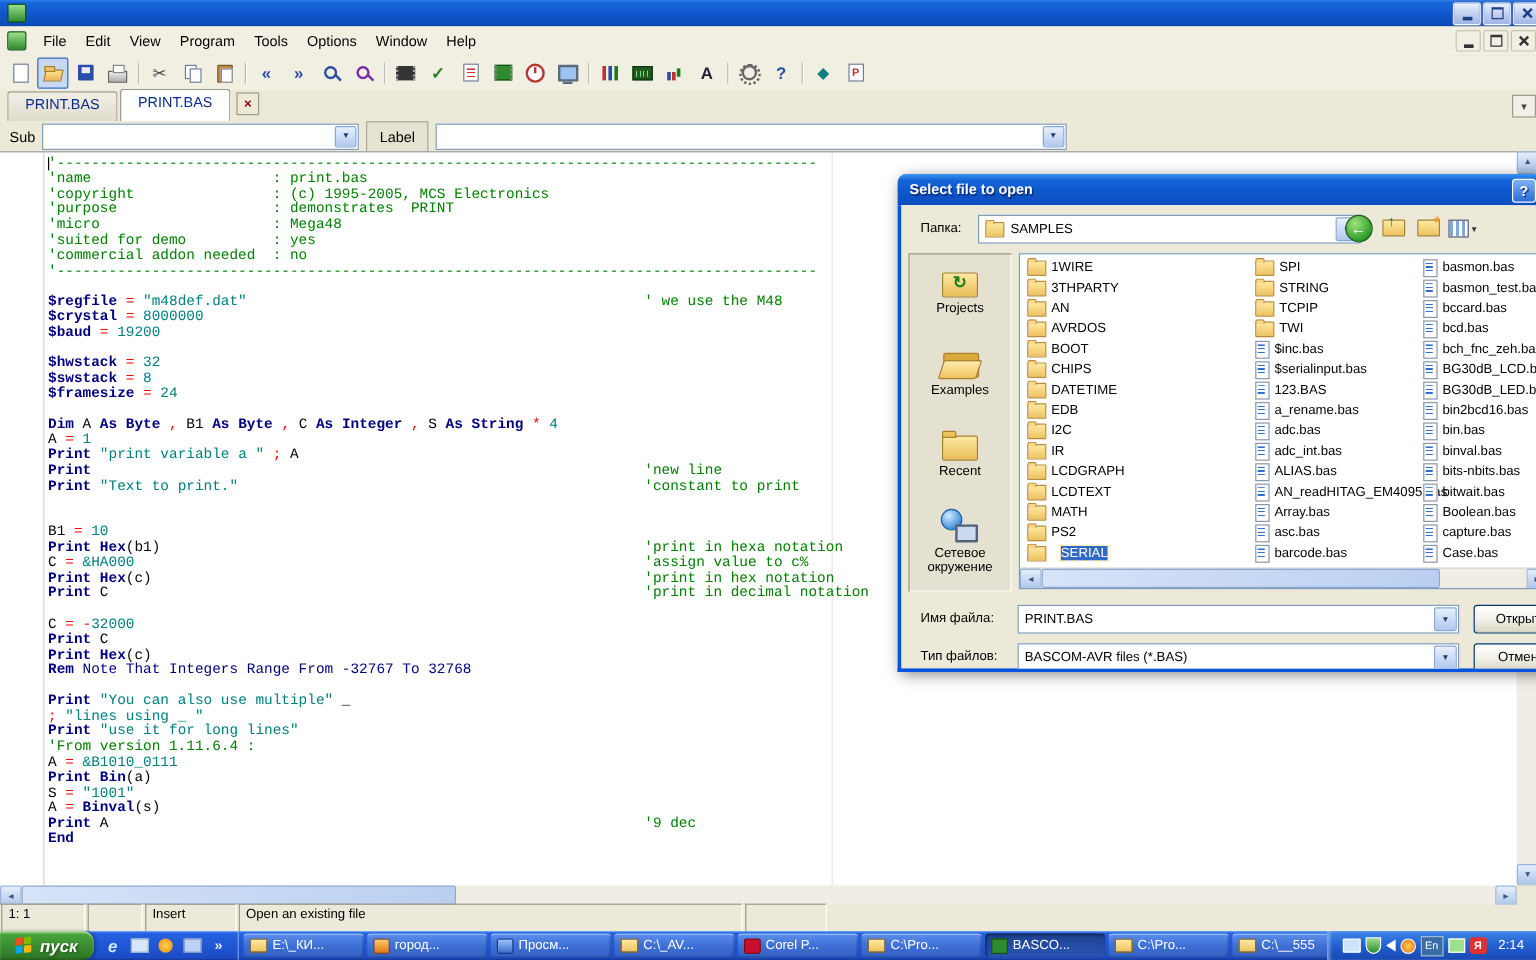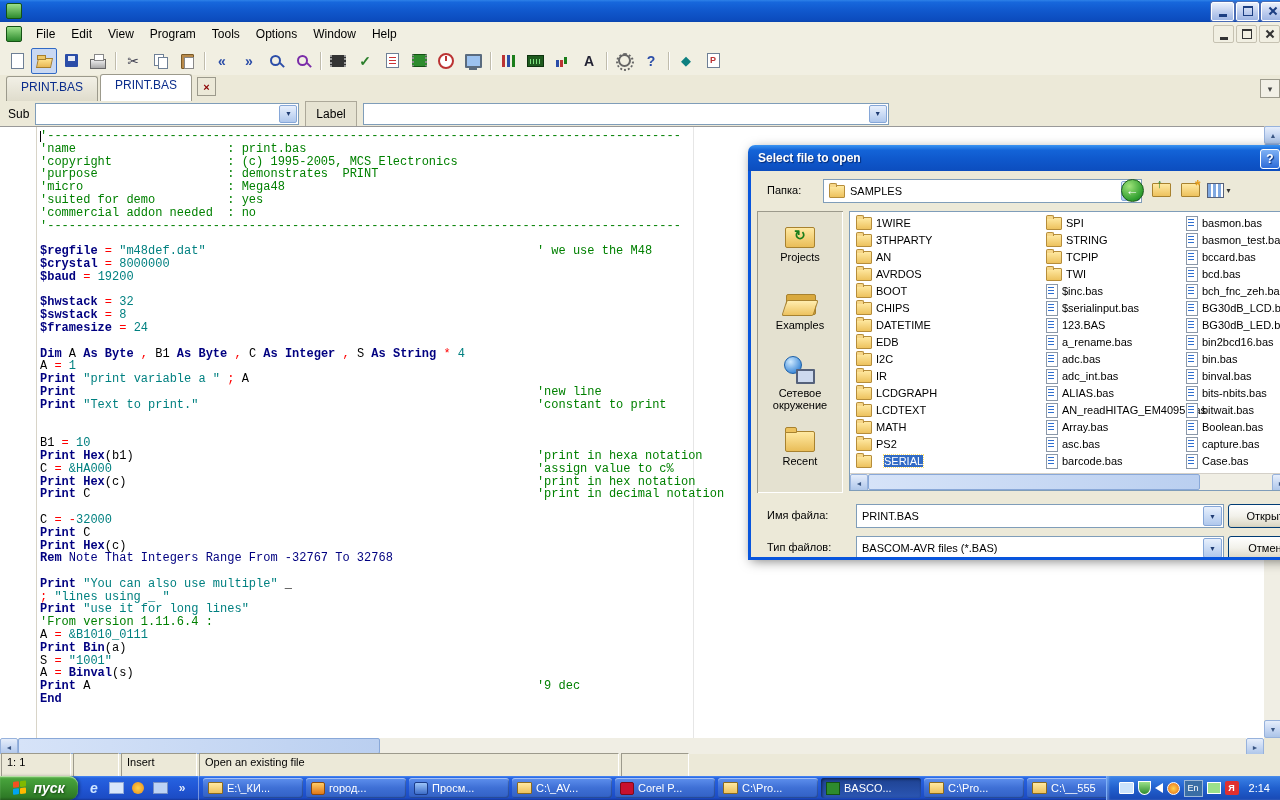--- a/index.html
+++ b/index.html
@@ -199,21 +199,21 @@
     box-shadow:3px 4px 12px rgba(0,0,0,.5);border-radius:7px 7px 0 0;}
   #dlg-title{height:26px;border-radius:7px 7px 0 0;display:flex;align-items:center;padding:0 10px;
     background:linear-gradient(180deg,#3B95F2 0%,#1464D8 20%,#0F58CC 55%,#0C4DBE 100%);
     color:#fff;font-weight:bold;text-shadow:1px 1px 1px #042A74;}
   #dlg-help{position:absolute;right:14px;top:4px;width:18px;height:18px;border-radius:3px;
     background:linear-gradient(#7EB1F5,#2E6CD8);border:1px solid #fff;color:#fff;font-weight:bold;
     display:flex;align-items:center;justify-content:center;}
   #dlg-body{position:relative;height:386px;background:#ECE9D8;border:3px solid #0855DD;border-top:none;overflow:hidden;}
   .dlg-label{position:absolute;font-size:11px;}
   .dcombo{position:absolute;height:22px;background:#fff;border:1px solid #7F9DB9;display:flex;
-    align-items:center;gap:5px;padding:0 20px 0 5px;font-size:11px;overflow:hidden;margin-left:8px;}
+    align-items:center;gap:5px;padding:0 20px 0 5px;font-size:11px;overflow:hidden;}
   .dcombo .combo-arrow{width:17px;}
   #dlg-nav{position:absolute;left:368px;top:7px;display:flex;align-items:center;gap:3px;}
   .nav-btn{height:24px;min-width:26px;display:flex;align-items:center;justify-content:center;position:relative;}
   .nic-back{width:21px;height:21px;border-radius:50%;border:1px solid #1C5A1C;color:#fff;font-size:13px;
     background:radial-gradient(circle at 35% 30%,#9FE37A,#2E9E2E 70%,#20701F);
     display:flex;align-items:center;justify-content:center;}
   .nic-back::after{content:"←";font-weight:bold;}
   .nic-up-folder,.nic-new-folder{width:17px;height:12px;background:linear-gradient(#FFE9A2,#EDC25E);
     border:1px solid #A8822F;border-radius:1px;position:relative;}
   .nic-up-folder::after{content:"↑";position:absolute;left:4px;top:-7px;color:#1B7E1B;font-weight:bold;font-size:12px;}
@@ -476,26 +476,26 @@
       <div id="places">
           <div class="place-item">
             <div class="pl-ic pl-projects"></div>
             <div class="pl-label">Projects</div>
           </div>
           <div class="place-item">
             <div class="pl-ic pl-examples"></div>
             <div class="pl-label">Examples</div>
           </div>
           <div class="place-item">
+            <div class="pl-ic pl-recent"></div>
+            <div class="pl-label">Recent</div>
+          </div>
+          <div class="place-item">
             <div class="pl-ic pl-network"></div>
             <div class="pl-label">Сетевое окружение</div>
-          </div>
-          <div class="place-item">
-            <div class="pl-ic pl-recent"></div>
-            <div class="pl-label">Recent</div>
           </div>
           <div class="place-item">
             <div class="pl-ic pl-computer"></div>
             <div class="pl-label"></div>
           </div>
         </div>
       <div id="file-list">
         <div id="list-hscroll">
           <div class="sb-btn">◄</div>
           <div class="mid sb-track">

